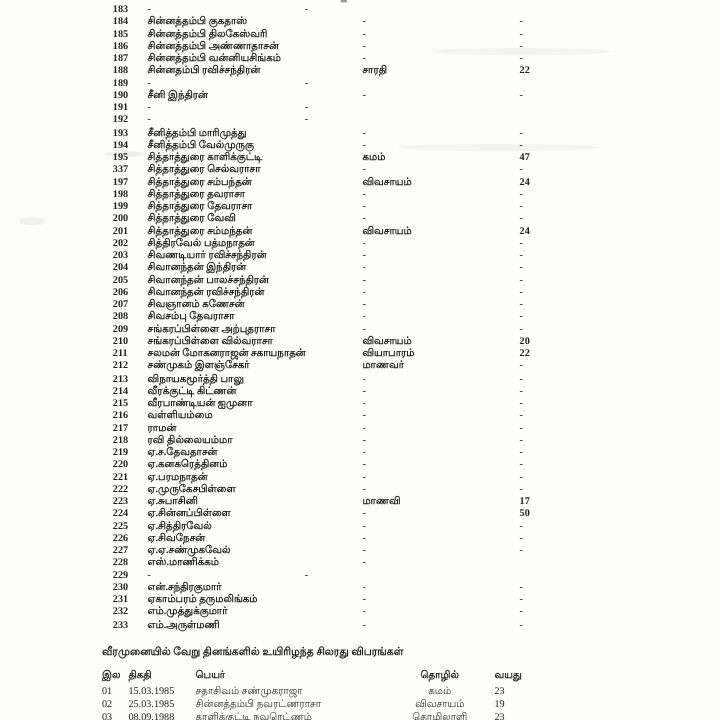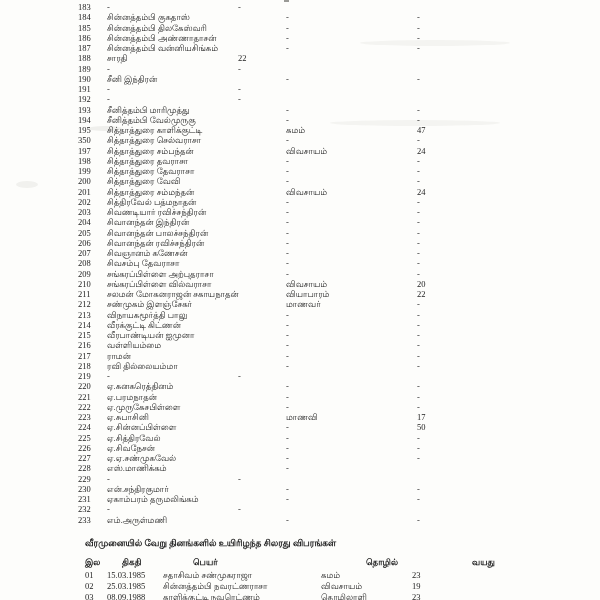--- a/index.html
+++ b/index.html
@@ -5,38 +5,38 @@
   html,body{margin:0;padding:0;}
   .page{
     position:relative;
     width:600px;height:600px;
     background:#fdfdfb;
     color:#1d1d1d;
     font-family:"Liberation Serif","DejaVu Sans",serif;
     overflow:hidden;
   }
   
-  .list{position:absolute;top:2px;left:0;right:0;}
+  .list{position:absolute;top:2px;left:16px;right:0;font-weight:bold;}
   .row{display:flex;height:10.26px;line-height:10.4px;font-size:8.5px;white-space:nowrap;}
   .c-no{margin-left:78px;width:29px;}
   .c-name{width:179px;}
   .c-occ{width:131px;}
   .c-age{flex:1;}
   
   .heading2{
     position:absolute;top:538px;left:85px;
     font-size:9px;font-weight:bold;white-space:nowrap;
   }
   .table2{position:absolute;top:557px;left:0;right:0;}
   .trow{display:flex;height:11.4px;line-height:11.4px;font-size:8.5px;white-space:nowrap;}
-  .trow.thead{font-weight:bold;height:12.5px;gap:15px;}
+  .trow.thead{font-weight:bold;height:12.5px;}
   .t-no{margin-left:85px;width:22px;}
   .t-date{width:56px;}
   .t-name{width:158px;}
-  .t-occ{width:91px;}
+  .t-occ{width:91px;text-align:center;}
   .t-age{flex:1;}
   
   .artifact{position:absolute;pointer-events:none;}
   .frag-top{top:0;left:284px;width:5px;height:2px;background:#9a9a96;}
   .smudge1{top:126px;left:88px;width:34px;height:5px;background:#efefec;border-radius:50%;}
   .smudge2{top:181px;left:16px;width:22px;height:7px;background:#f1f1ee;border-radius:50%;}
   .smudge3{top:40px;left:360px;width:150px;height:6px;background:#f4f4f1;border-radius:50%;}
   .smudge4{top:120px;left:330px;width:170px;height:6px;background:#f4f4f1;border-radius:50%;}
 </style>
 </head>
@@ -75,20 +75,21 @@
         <span class="c-age">-</span>
       </div>
       <div class="row">
         <span class="c-no">187</span>
         <span class="c-name">சின்னத்தம்பி வன்னியசிங்கம்</span>
         <span class="c-occ">-</span>
         <span class="c-age">-</span>
       </div>
       <div class="row">
         <span class="c-no">188</span>
+        <span class="c-name">சின்னதம்பி ரவிச்சந்திரன்</span>
         <span class="c-occ">சாரதி</span>
         <span class="c-age">22</span>
       </div>
       <div class="row">
         <span class="c-no">189</span>
         <span class="c-occ">-</span>
         <span class="c-age">-</span>
       </div>
       <div class="row">
         <span class="c-no">190</span>
@@ -118,21 +119,21 @@
         <span class="c-occ">-</span>
         <span class="c-age">-</span>
       </div>
       <div class="row">
         <span class="c-no">195</span>
         <span class="c-name">சித்தாத்துரை காளிக்குட்டி</span>
         <span class="c-occ">கமம்</span>
         <span class="c-age">47</span>
       </div>
       <div class="row">
-        <span class="c-no">350</span>
+        <span class="c-no">337</span>
         <span class="c-name">சித்தாத்துரை செல்வராசா</span>
         <span class="c-occ">-</span>
         <span class="c-age">-</span>
       </div>
       <div class="row">
         <span class="c-no">197</span>
         <span class="c-name">சித்தாத்துரை சம்பந்தன்</span>
         <span class="c-occ">விவசாயம்</span>
         <span class="c-age">24</span>
       </div>
@@ -257,20 +258,21 @@
         <span class="c-age">-</span>
       </div>
       <div class="row">
         <span class="c-no">218</span>
         <span class="c-name">ரவி தில்லையம்மா</span>
         <span class="c-occ">-</span>
         <span class="c-age">-</span>
       </div>
       <div class="row">
         <span class="c-no">219</span>
+        <span class="c-name">ஏ.ச.தேவதாசன்</span>
         <span class="c-occ">-</span>
         <span class="c-age">-</span>
       </div>
       <div class="row">
         <span class="c-no">220</span>
         <span class="c-name">ஏ.கனகரெத்தினம்</span>
         <span class="c-occ">-</span>
         <span class="c-age">-</span>
       </div>
       <div class="row">
@@ -332,20 +334,21 @@
         <span class="c-age">-</span>
       </div>
       <div class="row">
         <span class="c-no">231</span>
         <span class="c-name">ஏகாம்பரம் தருமலிங்கம்</span>
         <span class="c-occ">-</span>
         <span class="c-age">-</span>
       </div>
       <div class="row">
         <span class="c-no">232</span>
+        <span class="c-name">எம்.முத்துக்குமார்</span>
         <span class="c-occ">-</span>
         <span class="c-age">-</span>
       </div>
       <div class="row">
         <span class="c-no">233</span>
         <span class="c-name">எம்.அருள்மணி</span>
         <span class="c-occ">-</span>
         <span class="c-age">-</span>
       </div>
     </div>

